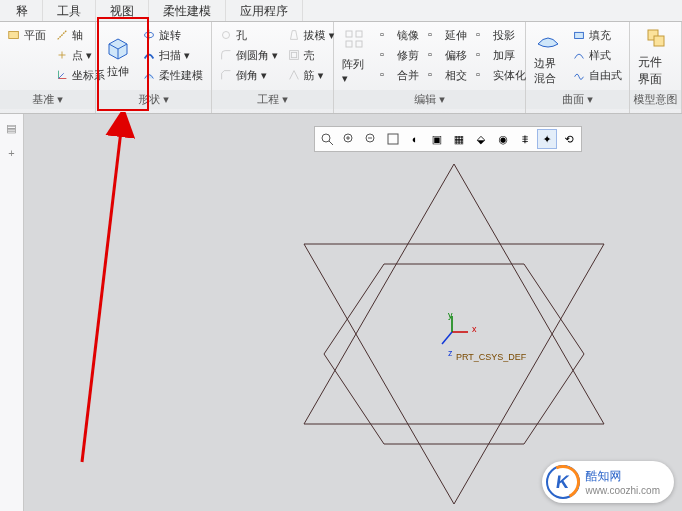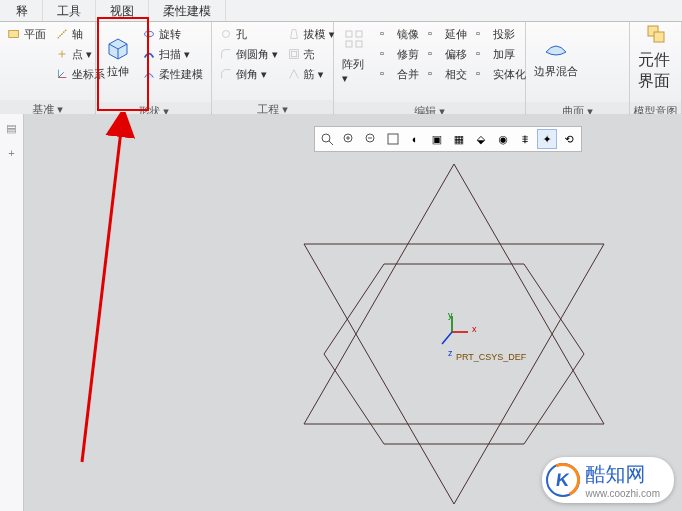--- a/index.html
+++ b/index.html
@@ -42,31 +42,32 @@
     flex: 1;
     display: flex;
     gap: 3px;
   }
   .group-label {
     text-align: center;
     font-size: 11px;
     color: #555;
     padding: 2px 0;
     background: #e8eaec;
-    margin: 16px -4px;
+    margin: 4px -4px;
   }
   .col {
     display: flex;
     flex-direction: column;
     gap: 2px;
     justify-content: flex-start;
     padding-top: 2px;
   }
   .btn-sm {
     display: flex;
+    align-items: center;
     gap: 3px;
     padding: 1px 3px;
     font-size: 11px;
     color: #333;
     white-space: nowrap;
     cursor: pointer;
     height: 18px;
   }
   .btn-lg {
     display: flex;
@@ -177,31 +178,32 @@
   }
   .wm-arc {
     position: absolute;
     width: 34px; height: 34px;
     border: 3px solid transparent;
     border-right-color: #ff8a1c;
     border-top-color: #ff8a1c;
     border-radius: 50%;
     transform: rotate(20deg);
   }
-  .wm-text { color: #2a64c9; font-size: 20px; font-weight: 500; }
+  .wm-text { color: #2a64c9; font-size: 12px; font-weight: 500; }
   .wm-url { color: #888; font-size: 10px; }
 </style>
 </head>
 <body>
 
 <div class="tabs">
   <div class="tab">释</div>
   <div class="tab">工具</div>
   <div class="tab">视图</div>
   <div class="tab">柔性建模</div>
+  <div class="tab">应用程序</div>
 </div>
 
 <div class="ribbon">
 
   <div class="group" style="width:96px">
     <div class="group-body">
       <div class="col">
         <div class="btn-sm">
           <span class="ico"><svg viewBox="0 0 16 16">
                 <rect x="2" y="4" width="11" height="8" fill="#fbe29b" stroke="#c49a3a"></rect>
@@ -383,33 +385,53 @@
   <div class="group" style="width:104px">
     <div class="group-body">
       <div class="col">
         <div class="btn-lg">
           <span class="ico-lg"><svg viewBox="0 0 28 28">
                 <path d="M4 18 Q14 6 24 18 Q14 24 4 18 Z" fill="#cfe6f9" stroke="#2a64c9"></path>
               </svg></span>
           <span>边界混合</span>
         </div>
       </div>
+      <div class="col">
+        <div class="btn-sm">
+            <span class="ico"><svg viewBox="0 0 16 16">
+                <rect x="3" y="5" width="10" height="7" fill="#cfe6f9" stroke="#2a64c9"></rect>
+              </svg></span>
+            <span>填充</span>
+          </div>
+        <div class="btn-sm">
+            <span class="ico"><svg viewBox="0 0 16 16">
+                <path d="M3 12 Q8 2 13 12" fill="none" stroke="#2a64c9"></path>
+              </svg></span>
+            <span>样式</span>
+          </div>
+        <div class="btn-sm">
+            <span class="ico"><svg viewBox="0 0 16 16">
+                <path d="M3 10 Q6 4 8 10 Q10 16 13 10" fill="none" stroke="#2a64c9"></path>
+              </svg></span>
+            <span>自由式</span>
+          </div>
+      </div>
     </div>
     <div class="group-label">曲面 ▾</div>
   </div>
 
   <div class="group" style="width:52px">
     <div class="group-body">
       <div class="col">
         <div class="btn-lg">
           <span class="ico-lg"><svg viewBox="0 0 28 28">
                 <rect x="6" y="6" width="10" height="10" fill="#fbe29b" stroke="#c49a3a"></rect>
                 <rect x="12" y="12" width="10" height="10" fill="#fbe29b" stroke="#c49a3a"></rect>
               </svg></span>
-          <span style="font-size:16px">元件界面</span>
+          <span style="font-size:12px">元件界面</span>
         </div>
       </div>
     </div>
     <div class="group-label">模型意图</div>
   </div>
 
 </div>
 
 <div class="left-rail">
   <span style="color:#888">▤</span>

